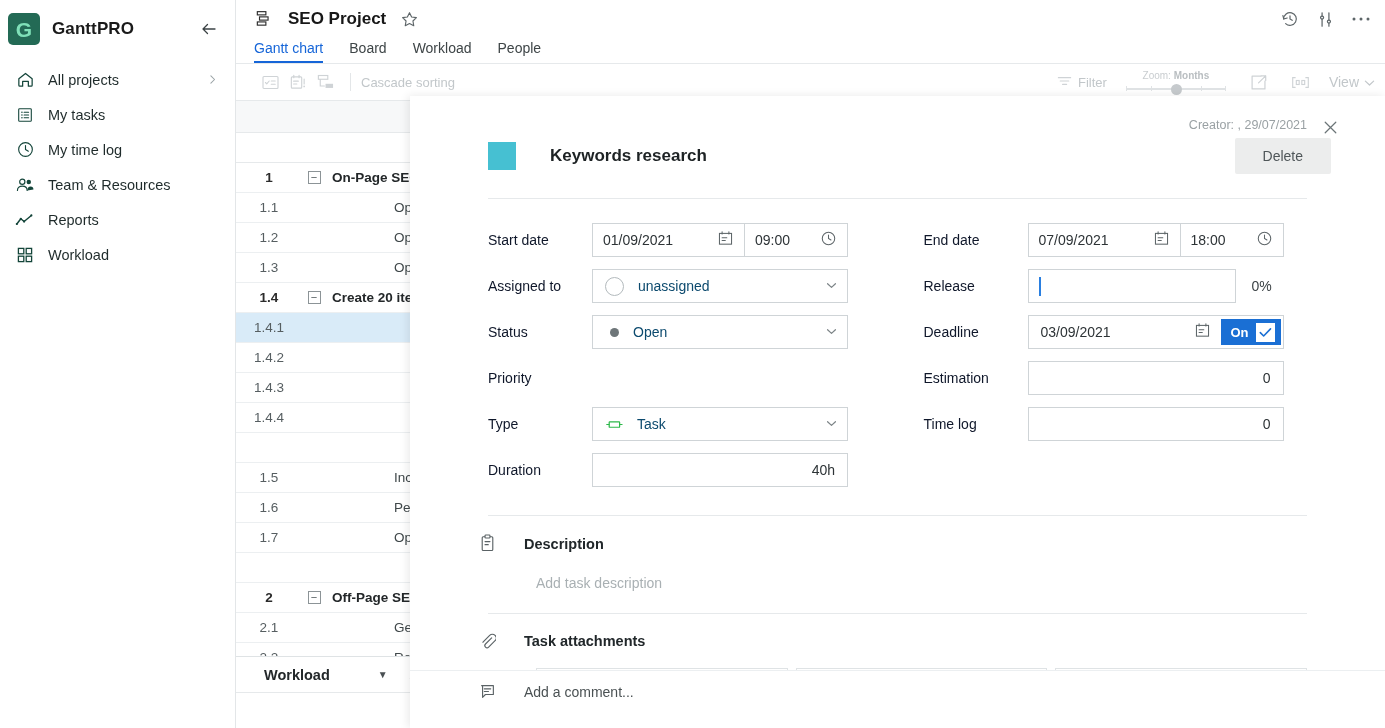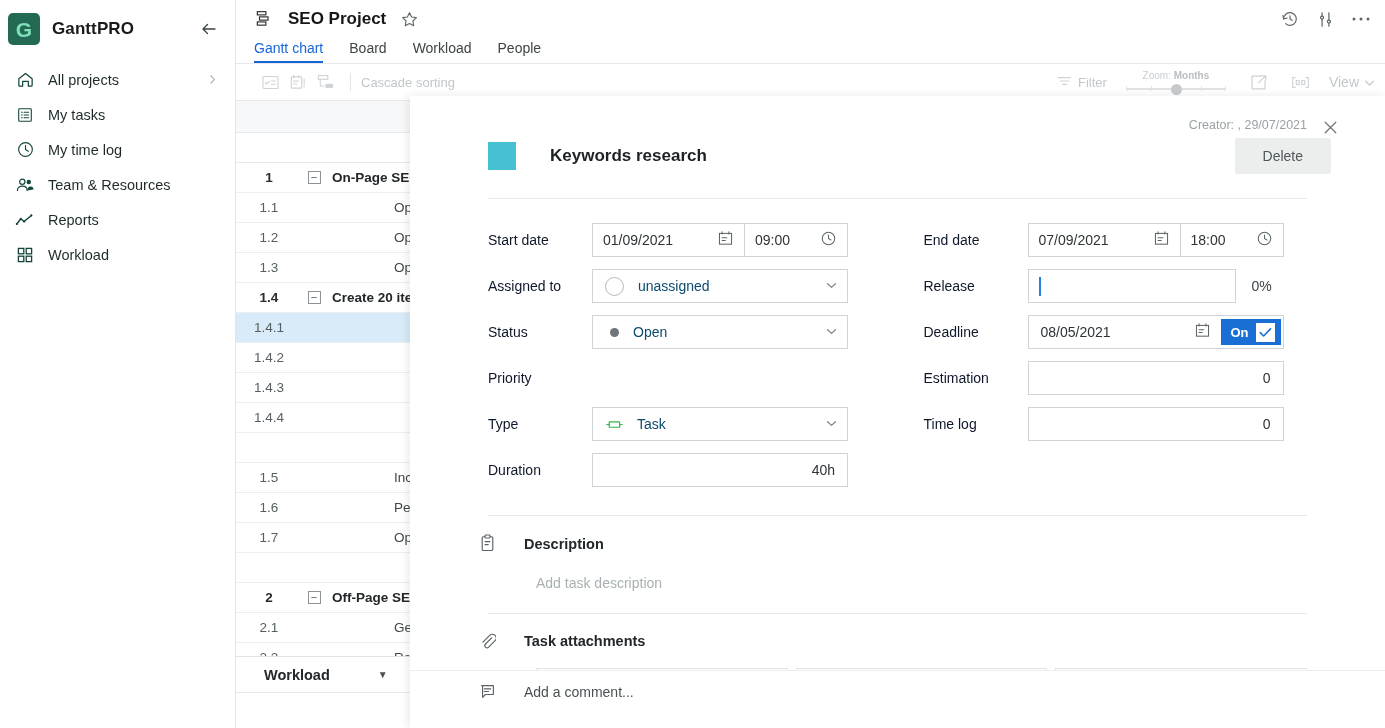--- a/index.html
+++ b/index.html
@@ -637,21 +637,21 @@
           <div class="ctl prog-ctl">
             <span class="prog-caret"></span>
             <span></span>
           </div>
           <div class="prog-pct">0%</div>
         </div>
 
         <div class="frow">
           <div class="flabel">Deadline</div>
           <div class="ctl dl-ctl">
-            <span class="dv">08/05/2021</span>
+            <span class="dv">03/09/2021</span>
             <span class="dl-right">
               <span>
                 <svg width="17" height="17" viewBox="0 0 18 18" fill="none" stroke="#5d6568" stroke-width="1.1">
                   <rect x="2.6" y="3.6" width="12.8" height="11.4"></rect>
                   <path d="M5.4 1.8v2.4M12.6 1.8v2.4M5.4 8.2h5M5.4 11.2h3.4" stroke-linecap="round"></path>
                 </svg>
               </span>
               <span class="dl-on">
                 <span>On</span>
                 <span class="dl-check">

